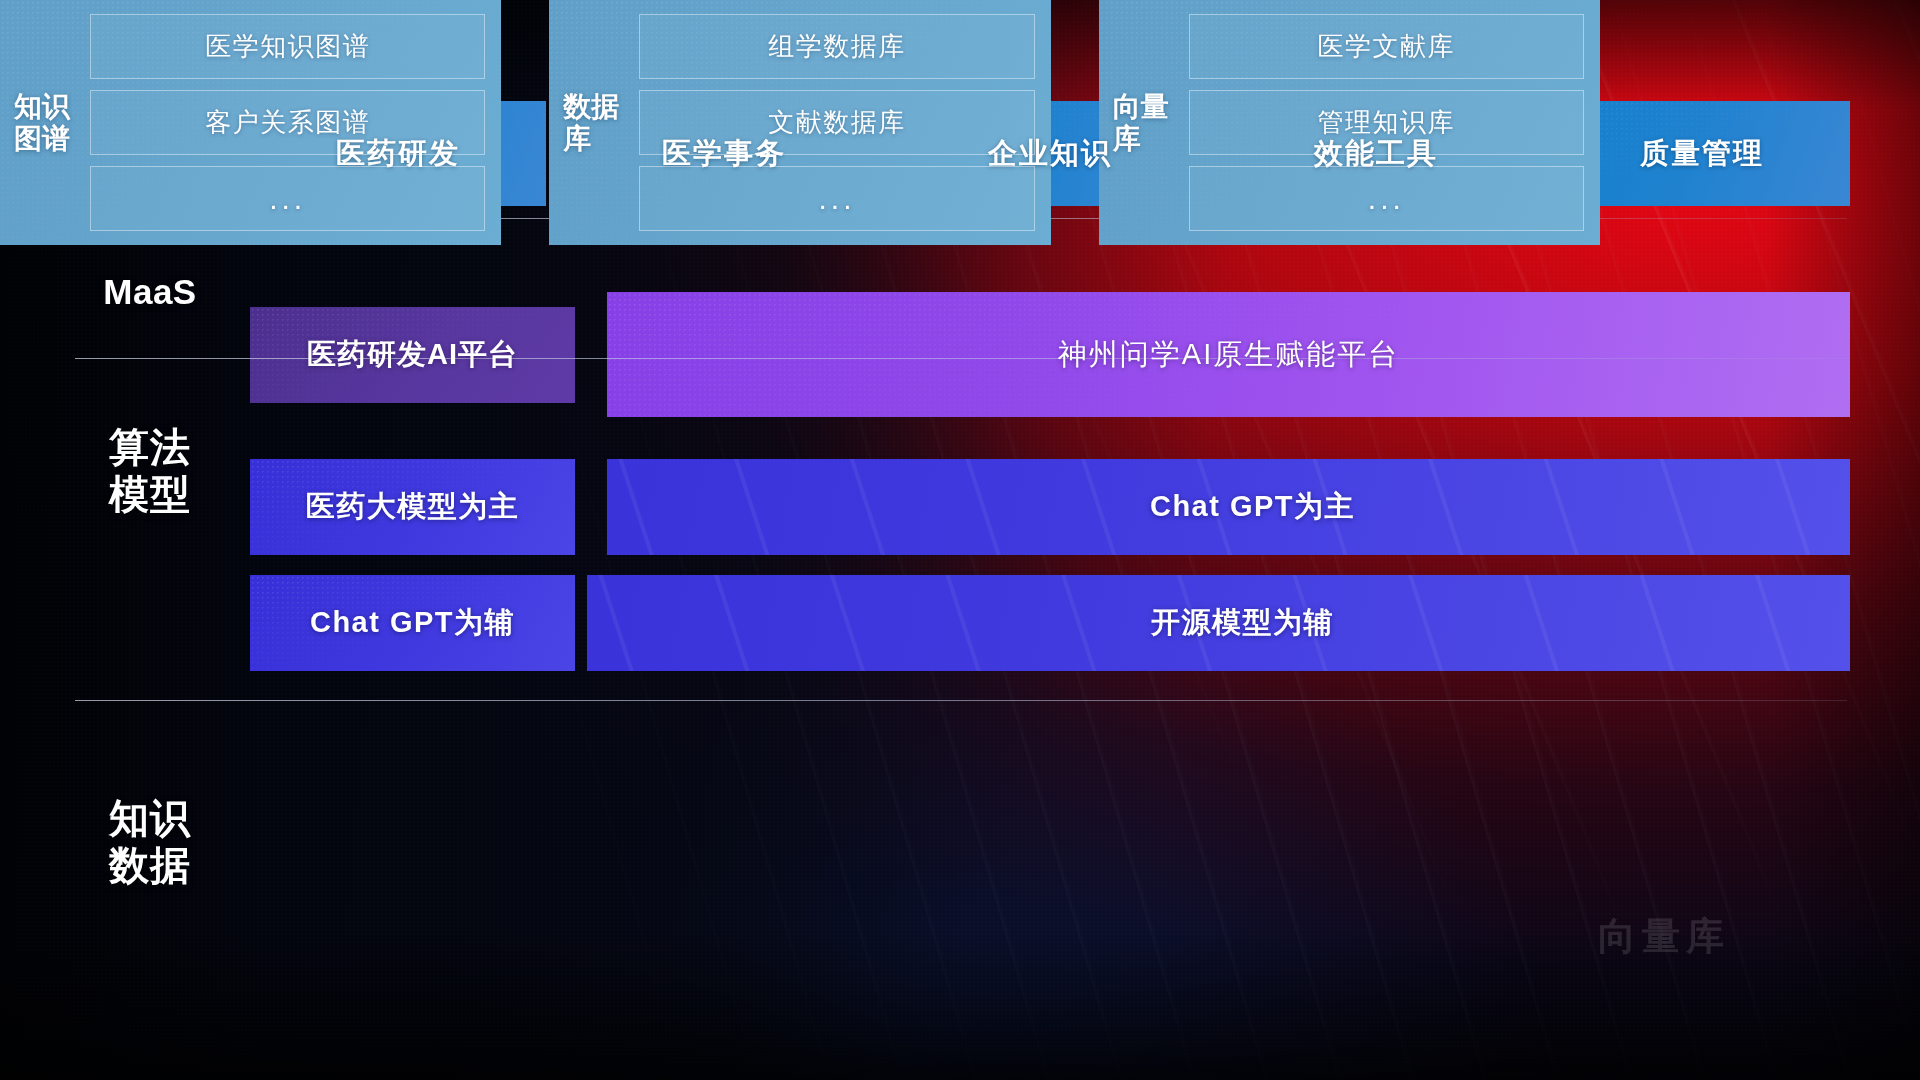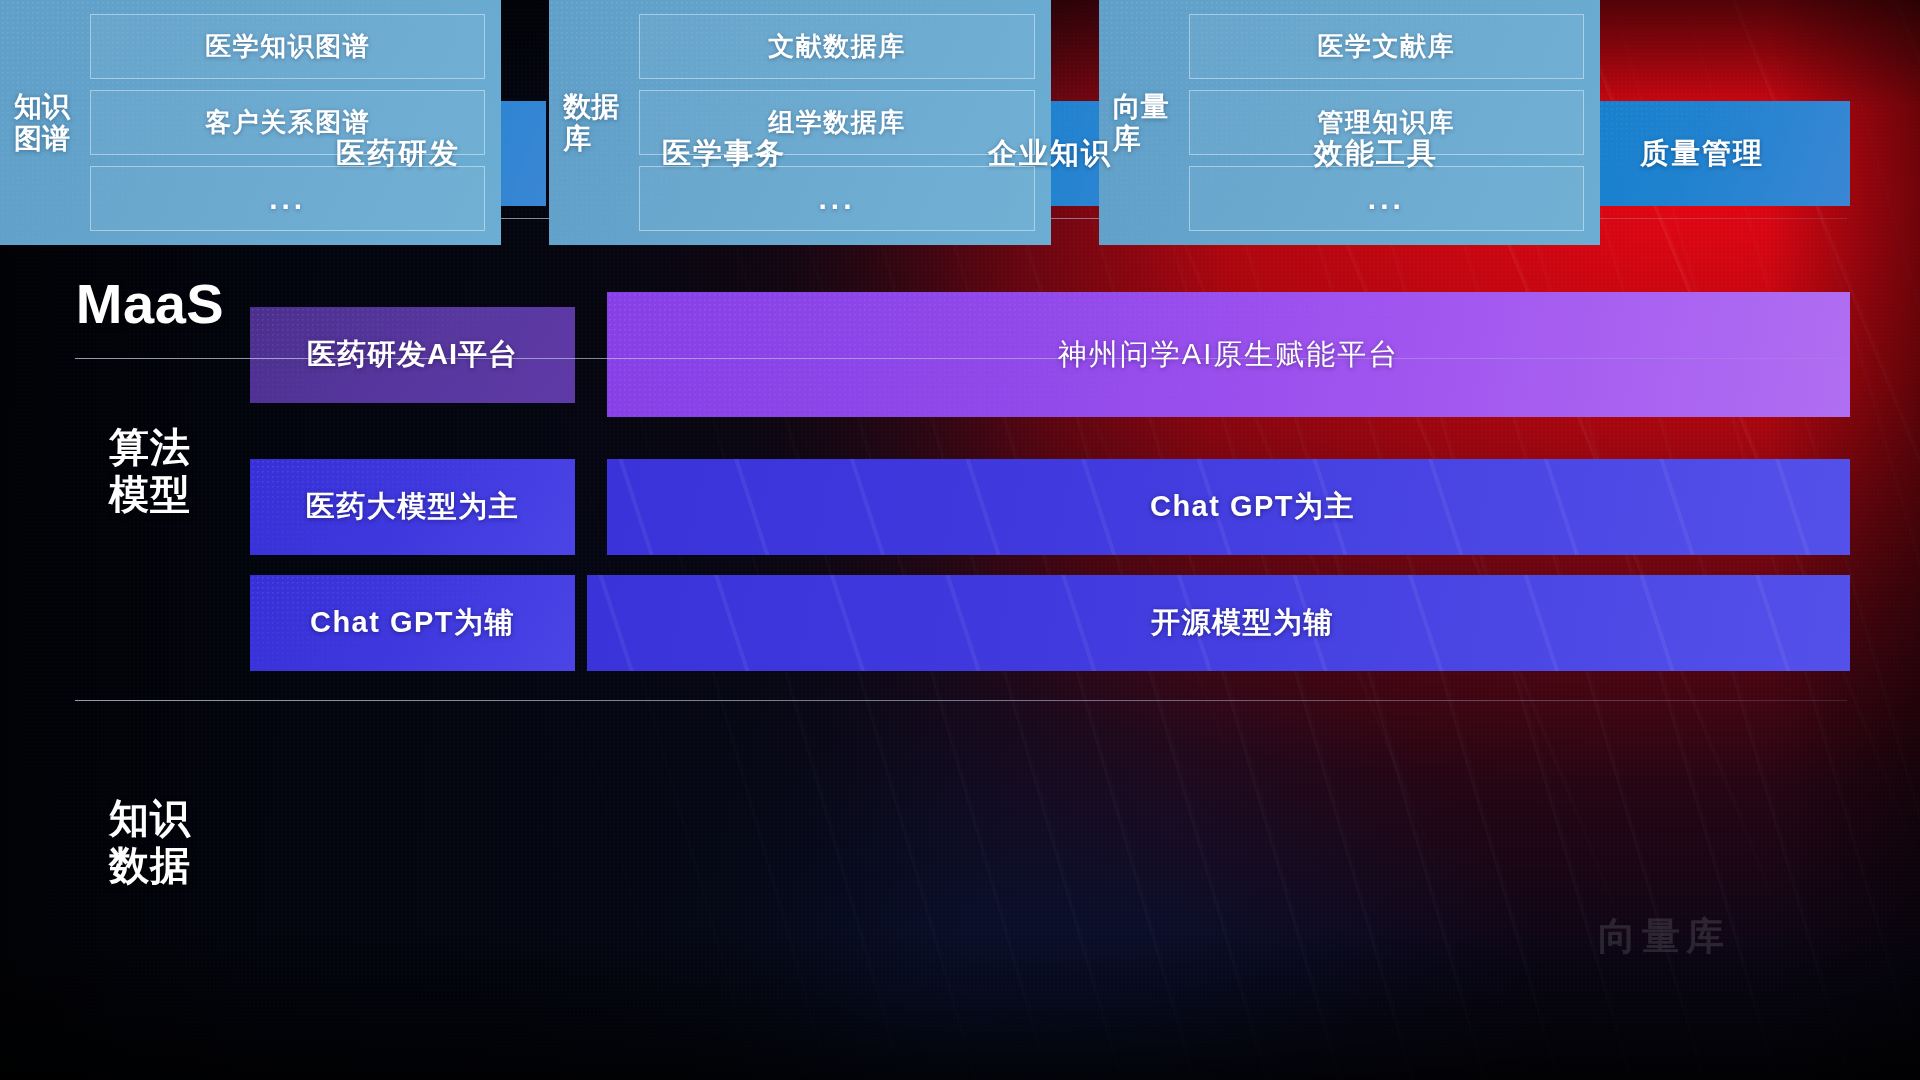--- a/index.html
+++ b/index.html
@@ -85,21 +85,21 @@
     color: #ffffff;
     font-weight: 700;
     font-size: 40px;
     line-height: 1.18;
     letter-spacing: 1px;
     text-align: center;
     width: 150px;
     left: 75px;
     text-shadow: 0 2px 6px rgba(0,0,0,0.55);
   }
-  .row-label.latin { font-size: 56px; letter-spacing: 0.5px; }
+  .row-label.latin { font-size: 35px; letter-spacing: 0.5px; }
 
   .divider {
     position: absolute;
     left: 75px;
     width: 1772px;
     height: 1px;
     background: linear-gradient(to right, rgba(208,214,232,0.72) 0%, rgba(190,200,226,0.55) 55%, rgba(150,162,198,0.18) 100%);
   }
 
   
@@ -231,21 +231,21 @@
     position: relative; z-index: 2;
   }
   .know-item {
     flex: 1 1 0;
     border: 1px solid rgba(255,255,255,0.42);
     display: flex;
     align-items: center;
     justify-content: center;
     color: #ffffff;
     font-size: 26px;
-    font-weight: 700;
+    font-weight: 400;
     letter-spacing: 1.5px;
     background: rgba(255,255,255,0.045);
     text-shadow: 0 1px 4px rgba(0,30,60,0.35);
   }
   .know-item.ellipsis { font-size: 30px; letter-spacing: 4px; }
 
   .watermark {
     position: absolute;
     right: 190px;
     bottom: 118px;
@@ -349,22 +349,22 @@
         <div class="know-items">
           <div class="know-item">医学知识图谱</div>
           <div class="know-item">客户关系图谱</div>
           <div class="know-item ellipsis">...</div>
         </div>
       </div>
 
       <div class="know-card">
         <div class="know-title">数据库</div>
         <div class="know-items">
+          <div class="know-item">组学数据库</div>
           <div class="know-item">文献数据库</div>
-          <div class="know-item">组学数据库</div>
           <div class="know-item ellipsis">...</div>
         </div>
       </div>
 
       <div class="know-card">
         <div class="know-title">向量库</div>
         <div class="know-items">
           <div class="know-item">医学文献库</div>
           <div class="know-item">管理知识库</div>
           <div class="know-item ellipsis">...</div>

